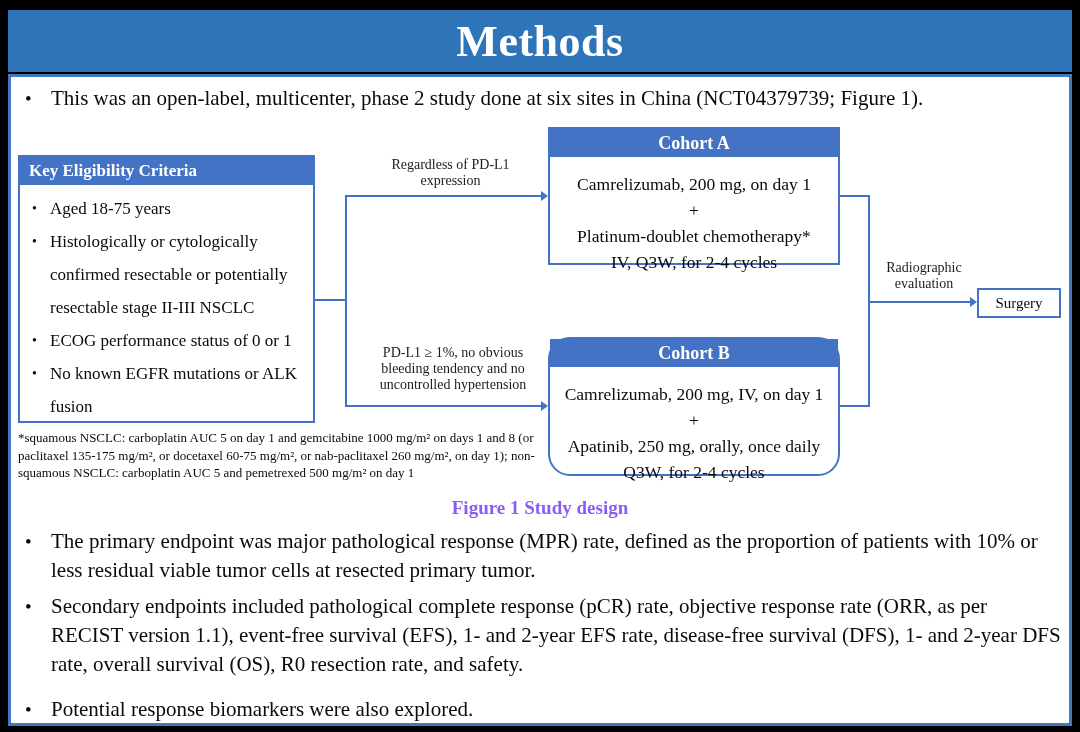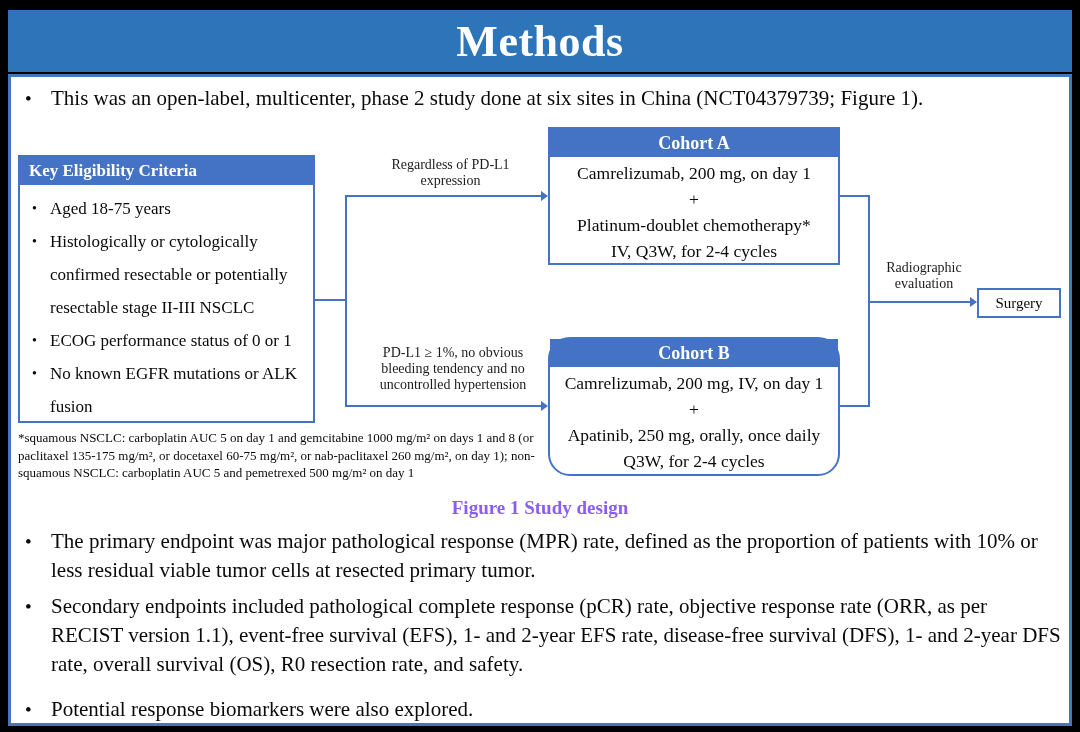--- a/index.html
+++ b/index.html
@@ -45,21 +45,21 @@
   
   .cohort-box {
     position:absolute; width:292px; border:2px solid #4472c4; background:#fff;
   }
   .cohort-a { left:537px; top:50px; height:138px; }
   .cohort-b { left:537px; top:260px; height:139px;border-radius:22px; }
   .cohort-header {
     height:28px; background:#4472c4; color:#fff; font-weight:bold;
     font-size:18px; line-height:28px; text-align:center;
   }
-  .cohort-body { padding-top:3px; }
+  .cohort-body { padding-top:14px; }
   .cohort-line { font-size:17.5px; line-height:26px; text-align:center; color:#0a0a0a; }
   
   .surgery-box {
     position:absolute; left:966px; top:211px; width:84px; height:30px;
     border:2px solid #4472c4; background:#fff; text-align:center;
     font-size:15px; line-height:26px; color:#0a0a0a;
   }
   
   .diag-label {
     position:absolute; text-align:center; font-size:14px; line-height:16px; color:#1c1c1c;

